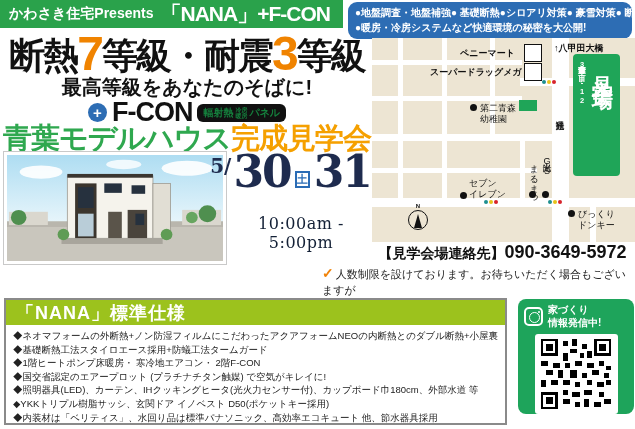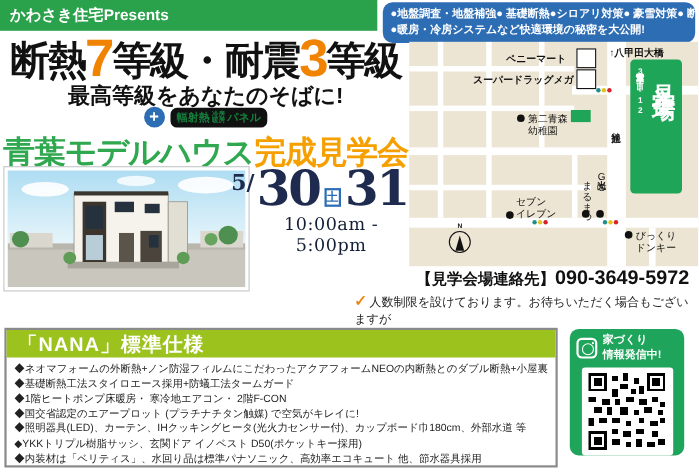--- a/index.html
+++ b/index.html
@@ -66,21 +66,21 @@
   .date-month { font-size:20px; font-weight:bold; align-self:flex-start; margin-top:4px; }
   .date-day { font-size:44px; font-weight:bold; letter-spacing:-2px; line-height:1; }
   .wd-box {
     width:17px; height:17px; border:2px solid; display:flex; align-items:center; justify-content:center;
     font-family:"Liberation Sans", sans-serif; font-size:11px; font-weight:900; margin:14px 2px 0 2px; background:#fff;
   }
   .wd-sat { border-color:#2a6cb5; color:#2a6cb5; }
   .wd-sun { border-color:#d7242c; color:#d7242c; }
   .date-time {
     text-align:center; font-family:"DejaVu Serif", serif; font-size:16px; color:#132036;
-    margin-top:0; letter-spacing:0.5px;
+    margin-top:20px; letter-spacing:0.5px;
   }
   
   .map {
     position:absolute; left:372px; top:38px; width:263px; height:204px;
     background:#ede5d3; overflow:hidden; font-size:9px; color:#111;
   }
   .road { position:absolute; background:#fff; }
   .map-label { position:absolute; white-space:nowrap; font-weight:bold; }
   .map-label.light { font-weight:normal; }
   .v-text { writing-mode:vertical-rl; text-orientation:upright; }
@@ -120,51 +120,53 @@
     border:2px solid #8a8a8a; background:#fff;
   }
   .specs-header {
     background:#9cc21d; color:#fff; font-size:18px; font-weight:900; height:25px;
     display:flex; align-items:center; padding-left:10px; letter-spacing:1px;
   }
   .specs-items { padding:4px 7px 0 7px; }
   .specs-items div { font-size:9.5px; line-height:13.6px; color:#222; white-space:nowrap; overflow:hidden; }
   
   .insta-box {
-    position:absolute; left:518px; top:299px; width:104px; height:115px;
+    position:absolute; left:518px; top:299px; width:116px; height:115px;
     background:#1ea45b; border-radius:8px; padding:5px 6px;
   }
   .insta-head { display:flex; align-items:center; gap:5px; }
   .insta-icon { width:19px; height:19px; border:2px solid #fff; border-radius:5px; position:relative; flex:0 0 auto; }
   .insta-icon::before { content:""; position:absolute; left:3px; top:3px; width:9px; height:9px; border:1.5px solid #fff; border-radius:50%; }
   .insta-icon::after { content:""; position:absolute; right:1.5px; top:1.5px; width:2px; height:2px; background:#fff; border-radius:50%; }
   .insta-label { color:#fff; font-size:10px; font-weight:900; line-height:1.25; white-space:nowrap; }
   .qr-wrap { margin:5px auto 0 auto; width:83px; height:80px; background:#fff; border-radius:3px; display:flex; align-items:center; justify-content:center; }
   .qr-wrap svg { width:70px; height:70px; }
 </style>
 </head>
 <body>
 
 <div id="flyer">
 
   <div class="topbar">
     <span class="presents">かわさき住宅Presents</span>
+    <span class="brand">「NANA」+F-CON</span>
   </div>
   <div class="features-box">
     <div>●地盤調査・地盤補強● 基礎断熱●シロアリ対策● 豪雪対策● 断熱材</div>
     <div>●暖房・冷房システムなど快適環境の秘密を大公開!</div>
   </div>
 
   <div class="headline1">
     <span class="k">断熱</span><span class="num">7</span><span class="k">等級・耐震</span><span class="num">3</span><span class="k">等級</span>
   </div>
   <div class="headline-sub">最高等級をあなたのそばに!</div>
 
   <div class="fcon-line">
     <span class="plus-circle">+</span>
+    <span class="fcon-big">F-CON</span>
     <span class="fcon-badge">
       <span class="t">輻射熱</span>
       <span class="stack">
         <span>冷房</span>
         <span>暖房</span>
       </span>
       <span class="t">パネル</span>
     </span>
   </div>
 

